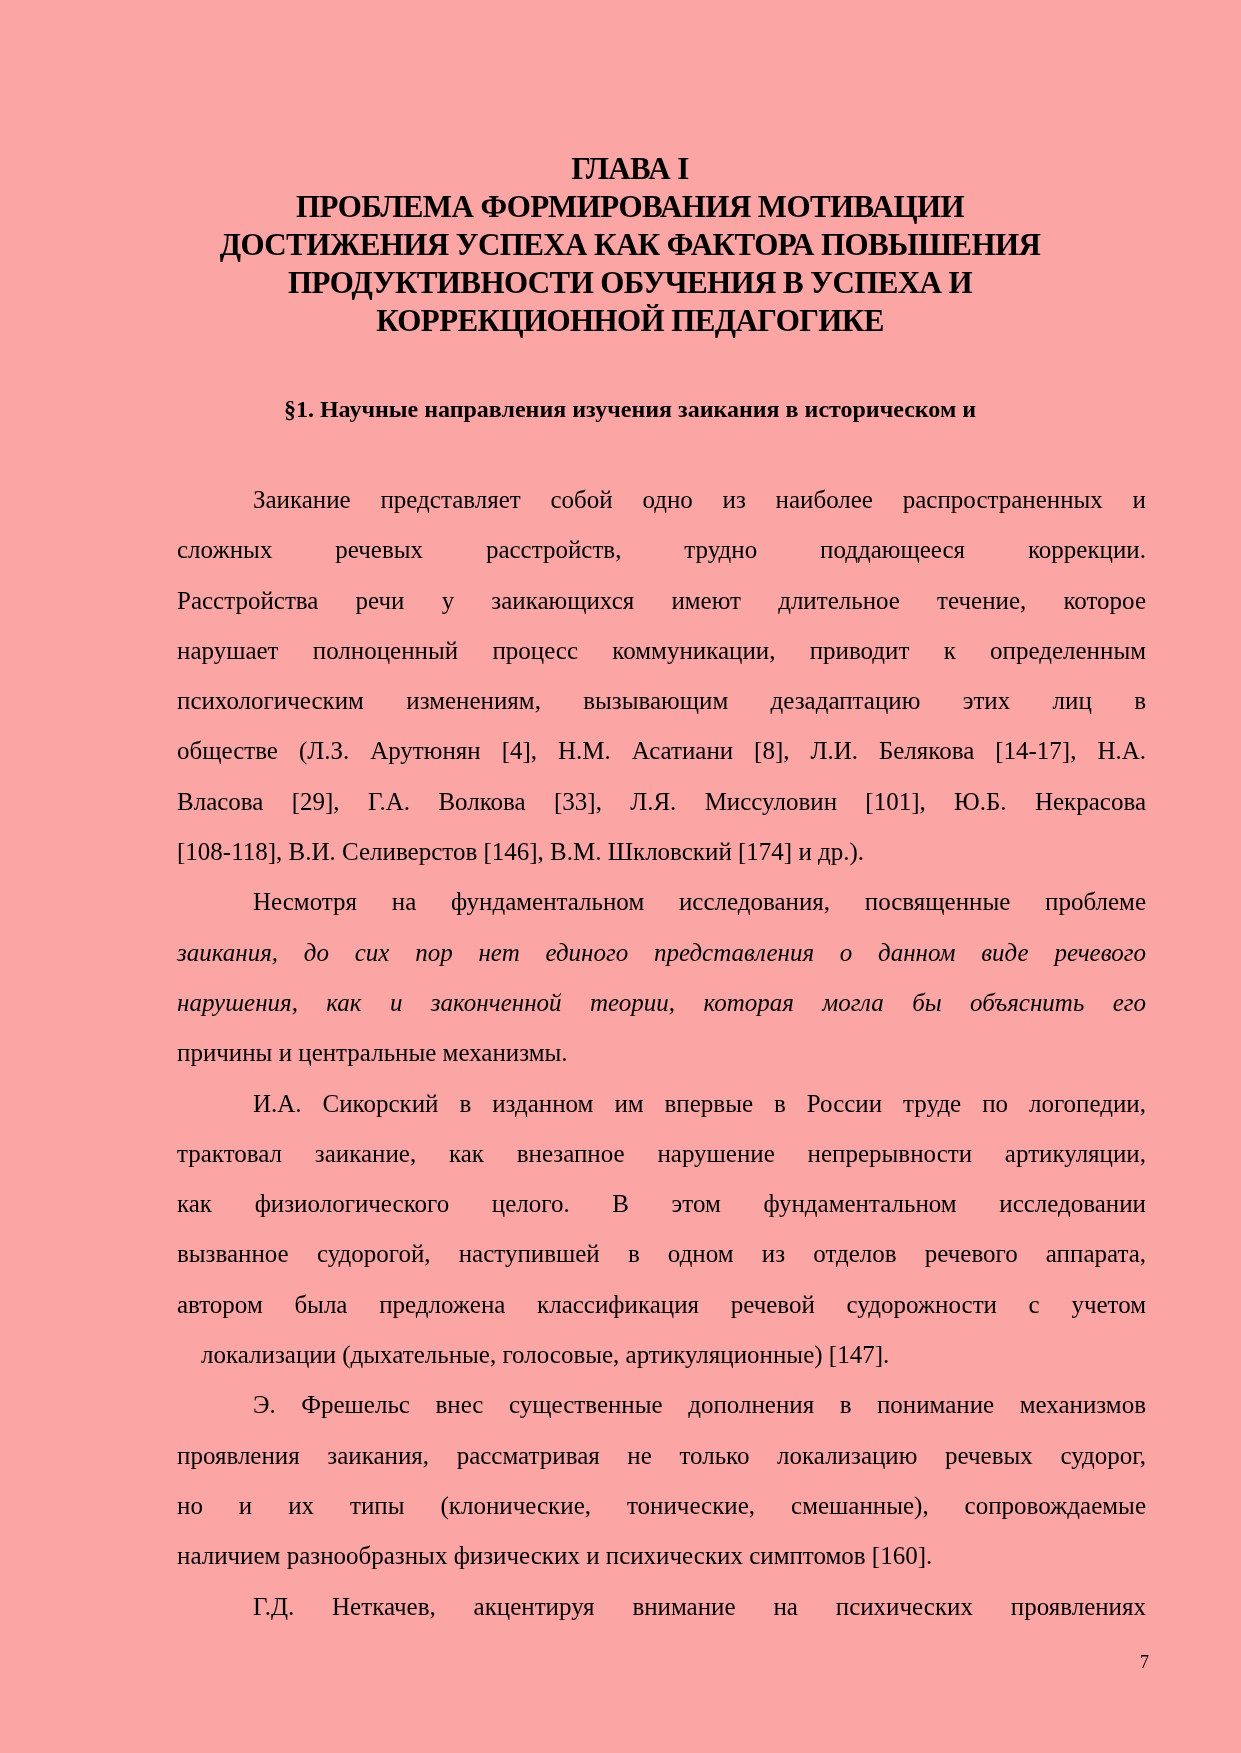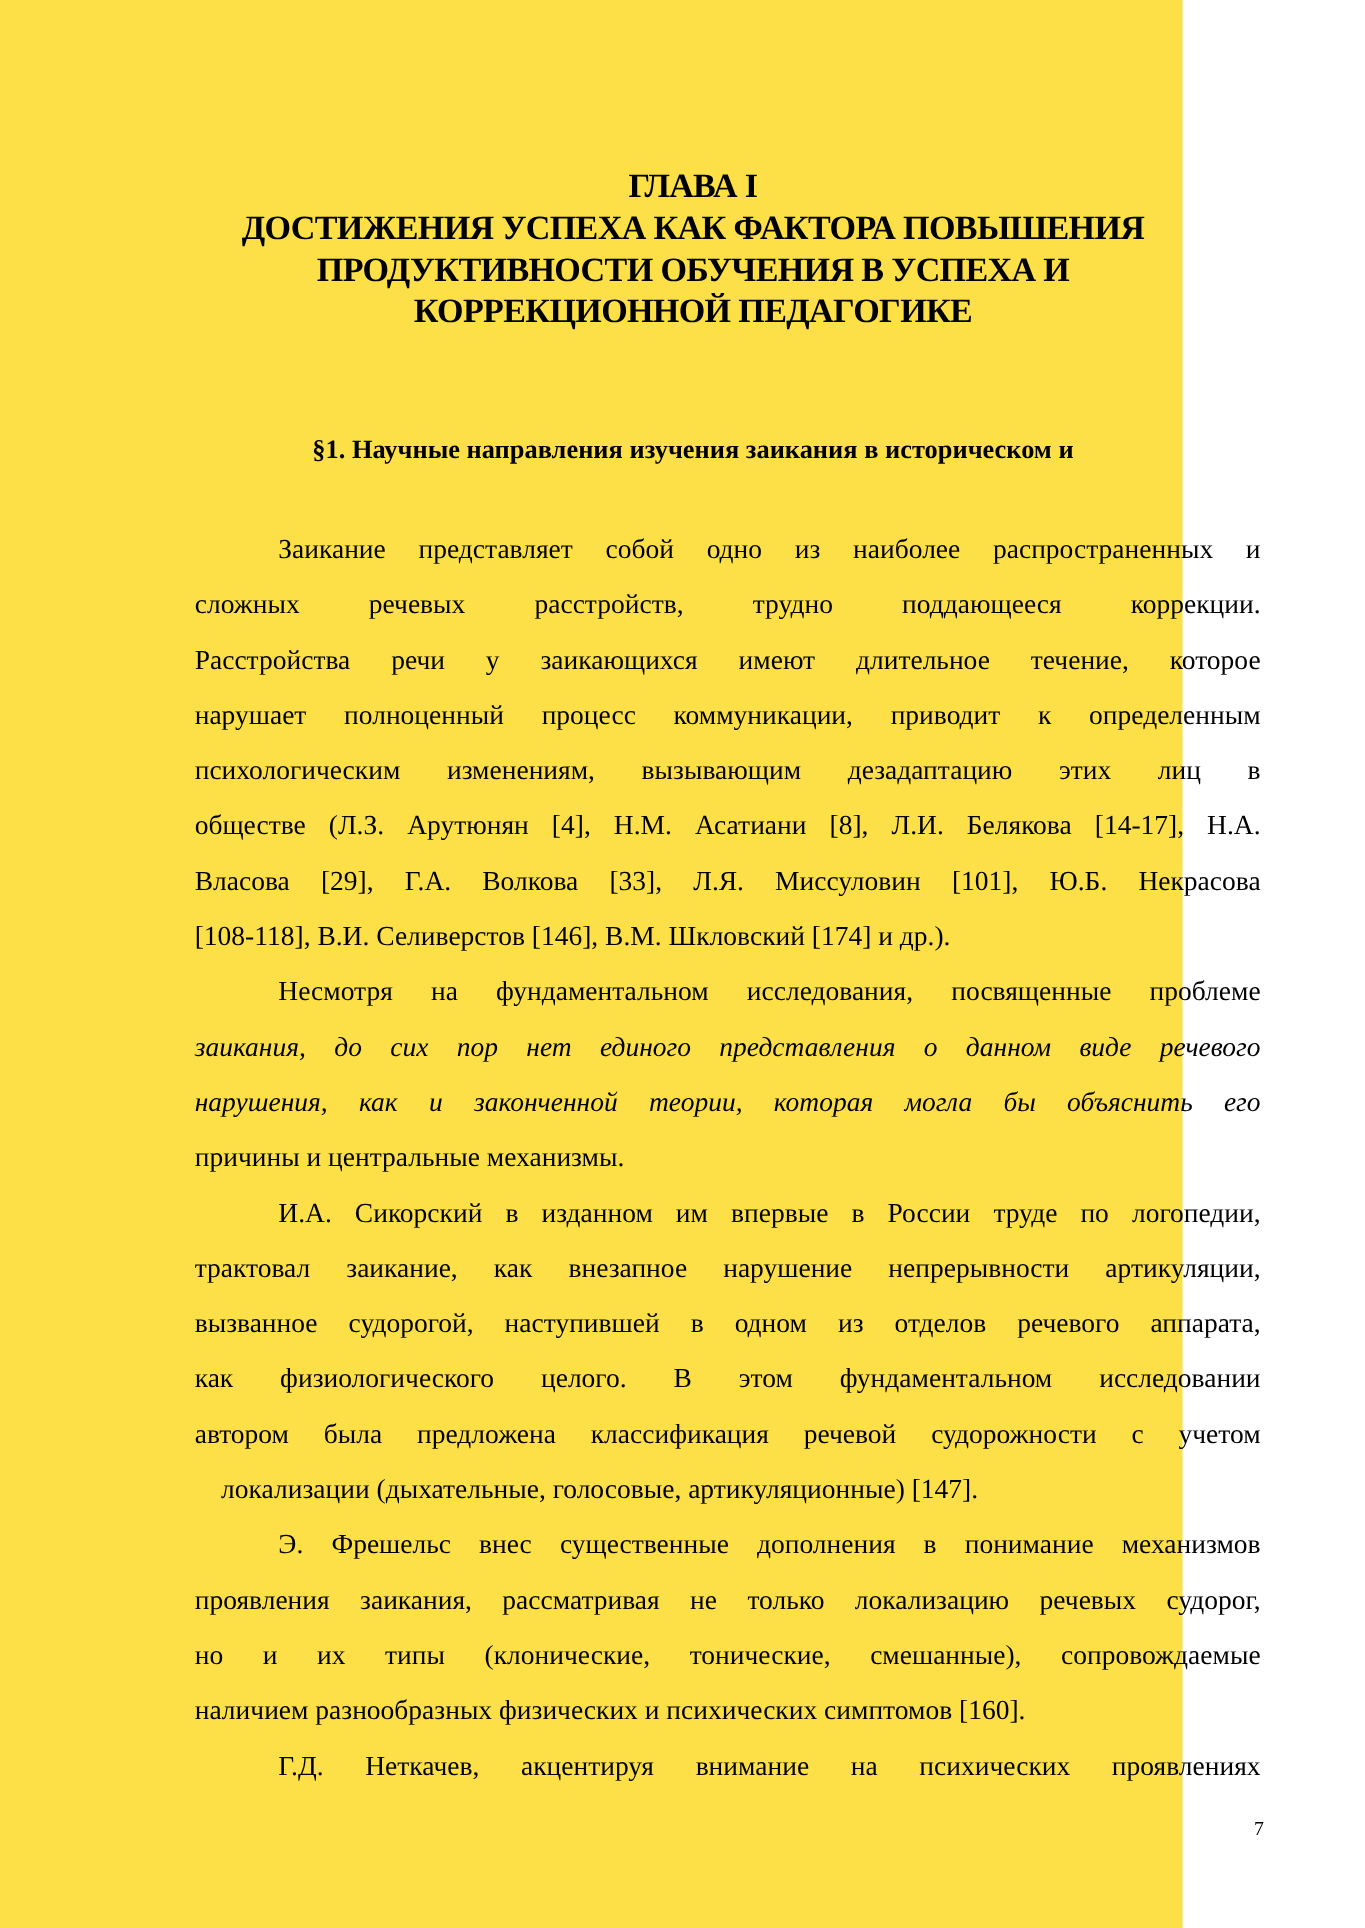--- a/index.html
+++ b/index.html
@@ -11,23 +11,23 @@
       width: 1241px;
       height: 1753px;
       position: relative;
       overflow: hidden;
       font-family: "Liberation Serif", "DejaVu Serif", serif;
       color: #000000;
     }
     .page {
       position: absolute;
       left: 0; top: 0;
-      width: 1075px;
+      width: 1241px;
       height: 1753px;
-      background: #fde047;
+      background: #fca5a5;
     }
     .chapter-heading {
       position: absolute;
       left: 180px;
       width: 900px;
       top: 150px;
       text-align: center;
       font-weight: bold;
       font-size: 31px;
       line-height: 38px;
@@ -73,20 +73,21 @@
       font-size: 18px;
     }
   </style>
 </head>
 <body>
 
 <div class="page">
 
   <div class="chapter-heading">
     <div>ГЛАВА I</div>
+    <div>ПРОБЛЕМА ФОРМИРОВАНИЯ МОТИВАЦИИ</div>
     <div>ДОСТИЖЕНИЯ УСПЕХА КАК ФАКТОРА ПОВЫШЕНИЯ</div>
     <div>ПРОДУКТИВНОСТИ ОБУЧЕНИЯ В УСПЕХА И</div>
     <div>КОРРЕКЦИОННОЙ ПЕДАГОГИКЕ</div>
   </div>
 
   <div class="section-heading">
     <div>§1. Научные направления изучения заикания в историческом и</div>
   </div>
 
   <div class="body-text" id="body-text">
@@ -102,22 +103,22 @@
       </div>
       <div class="para">
         <span class="para-line">Несмотря на фундаментальном исследования, посвященные проблеме</span>
         <span class="para-line" style="text-indent: 0px; font-style: italic;">заикания, до сих пор нет единого представления о данном виде речевого</span>
         <span class="para-line" style="text-indent: 0px; font-style: italic;">нарушения, как и законченной теории, которая могла бы объяснить его</span>
         <span class="para-line last" style="text-indent: 0px;">причины и центральные механизмы.</span>
       </div>
       <div class="para">
         <span class="para-line">И.А. Сикорский в изданном им впервые в России труде по логопедии,</span>
         <span class="para-line" style="text-indent: 0px;">трактовал заикание, как внезапное нарушение непрерывности артикуляции,</span>
+        <span class="para-line" style="text-indent: 0px;">как физиологического целого. В этом фундаментальном исследовании</span>
         <span class="para-line" style="text-indent: 0px;">вызванное судорогой, наступившей в одном из отделов речевого аппарата,</span>
-        <span class="para-line" style="text-indent: 0px;">как физиологического целого. В этом фундаментальном исследовании</span>
         <span class="para-line" style="text-indent: 0px;">автором была предложена классификация речевой судорожности с учетом</span>
         <span class="para-line last" style="text-indent: 0px; margin-left: 24px;">локализации (дыхательные, голосовые, артикуляционные) [147].</span>
       </div>
       <div class="para">
         <span class="para-line">Э. Фрешельс внес существенные дополнения в понимание механизмов</span>
         <span class="para-line" style="text-indent: 0px;">проявления заикания, рассматривая не только локализацию речевых судорог,</span>
         <span class="para-line" style="text-indent: 0px;">но и их типы (клонические, тонические, смешанные), сопровождаемые</span>
         <span class="para-line last" style="text-indent: 0px;">наличием разнообразных физических и психических симптомов [160].</span>
       </div>
       <div class="para">

